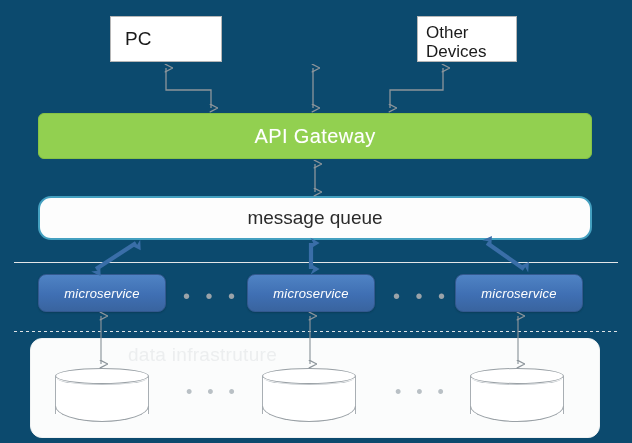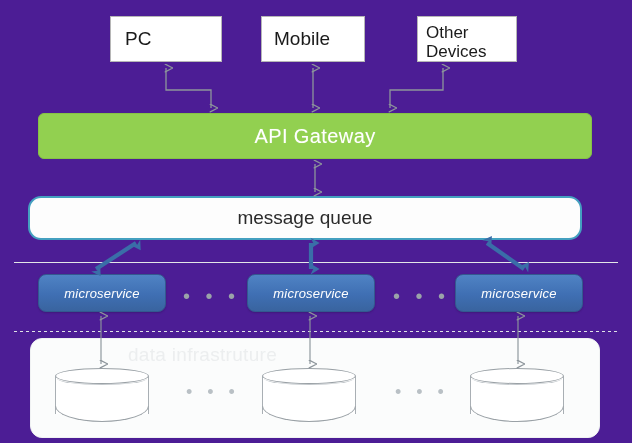--- a/index.html
+++ b/index.html
@@ -10,21 +10,21 @@
   body {
     width: 632px; height: 443px;
     position: relative;
     overflow: hidden;
     font-family: "Liberation Sans", sans-serif;
   }
   #stage {
     position: absolute;
     left: 0; top: 0;
     width: 632px; height: 443px;
-    background: #4c1d95;
+    background: #0c4a6e;
   }
 
   
   .node { position: absolute; }
 
   
   .client-box {
     background: #ffffff;
     border: 1px solid #b6b6b6;
     display: flex;
@@ -58,21 +58,21 @@
   }
   #api-gateway .bar-label {
     color: #ffffff;
     font-size: 20px;
     letter-spacing: .4px;
     text-shadow: 0 0 1px rgba(255,255,255,.35);
   }
 
   
   #message-queue {
-    left: 28px; top: 196px; width: 554px; height: 44px;
+    left: 38px; top: 196px; width: 554px; height: 44px;
     background: #fdfdfd;
     border: 2px solid #44a0c0;
     border-radius: 13px;
     display: flex; align-items: center; justify-content: center;
   }
   #message-queue .bar-label {
     color: #2b2b2b;
     font-size: 19px;
   }
 
@@ -186,23 +186,20 @@
 </style>
 </head>
 <body>
 
 <div id="stage">
 
   <div class="node client-box" id="box-pc">
     <span class="client-label">PC</span>
   </div>
 
-  <div class="node client-box" id="box-mobile">
-    <span class="client-label">Mobile</span>
-  </div>
 
   <div class="node client-box" id="box-other">
     <span class="client-label">Other
 Devices</span>
   </div>
 
   <div class="node" id="api-gateway">
     <span class="bar-label">API  Gateway</span>
   </div>
 

